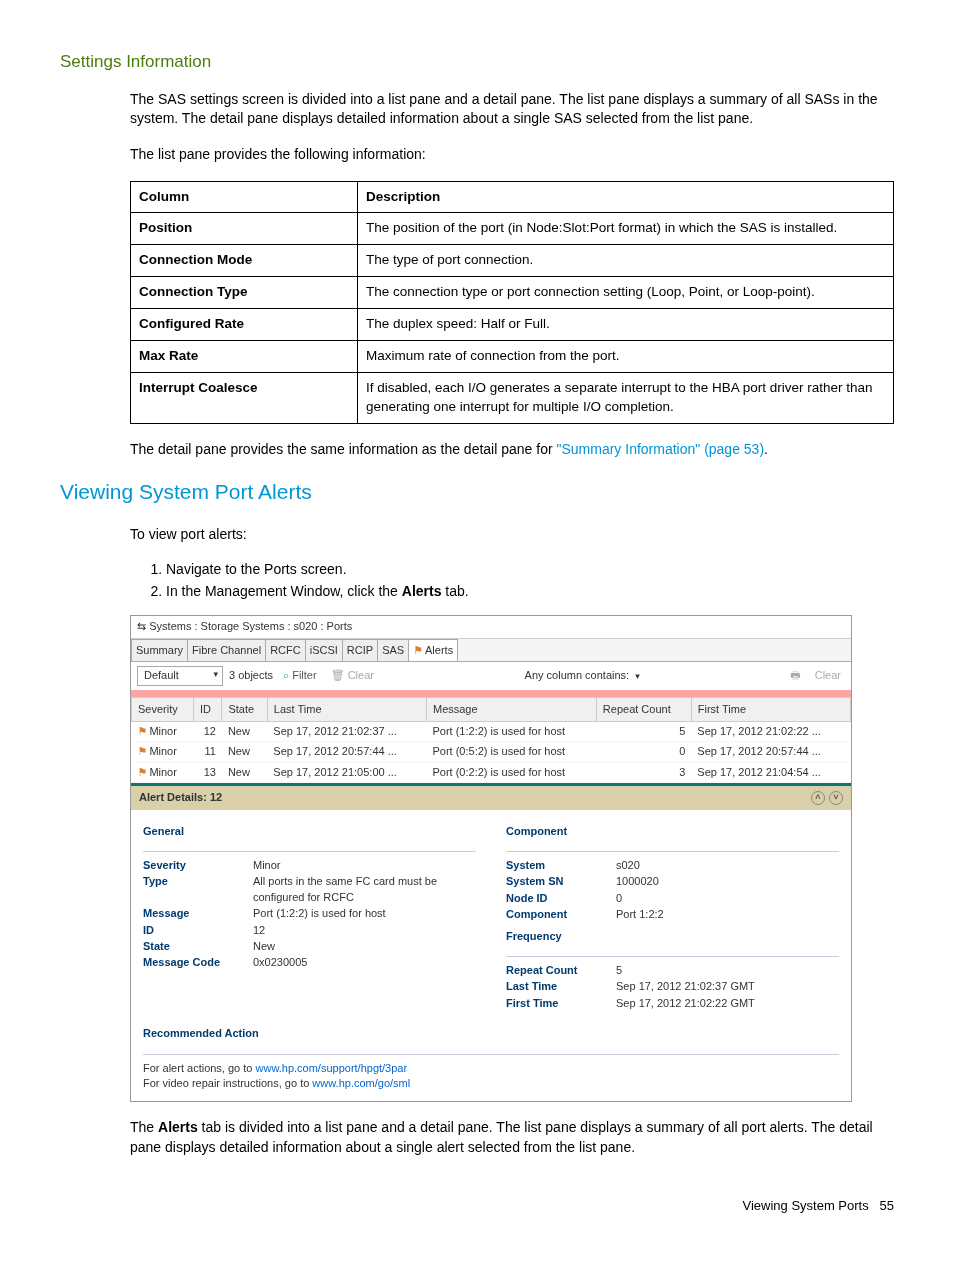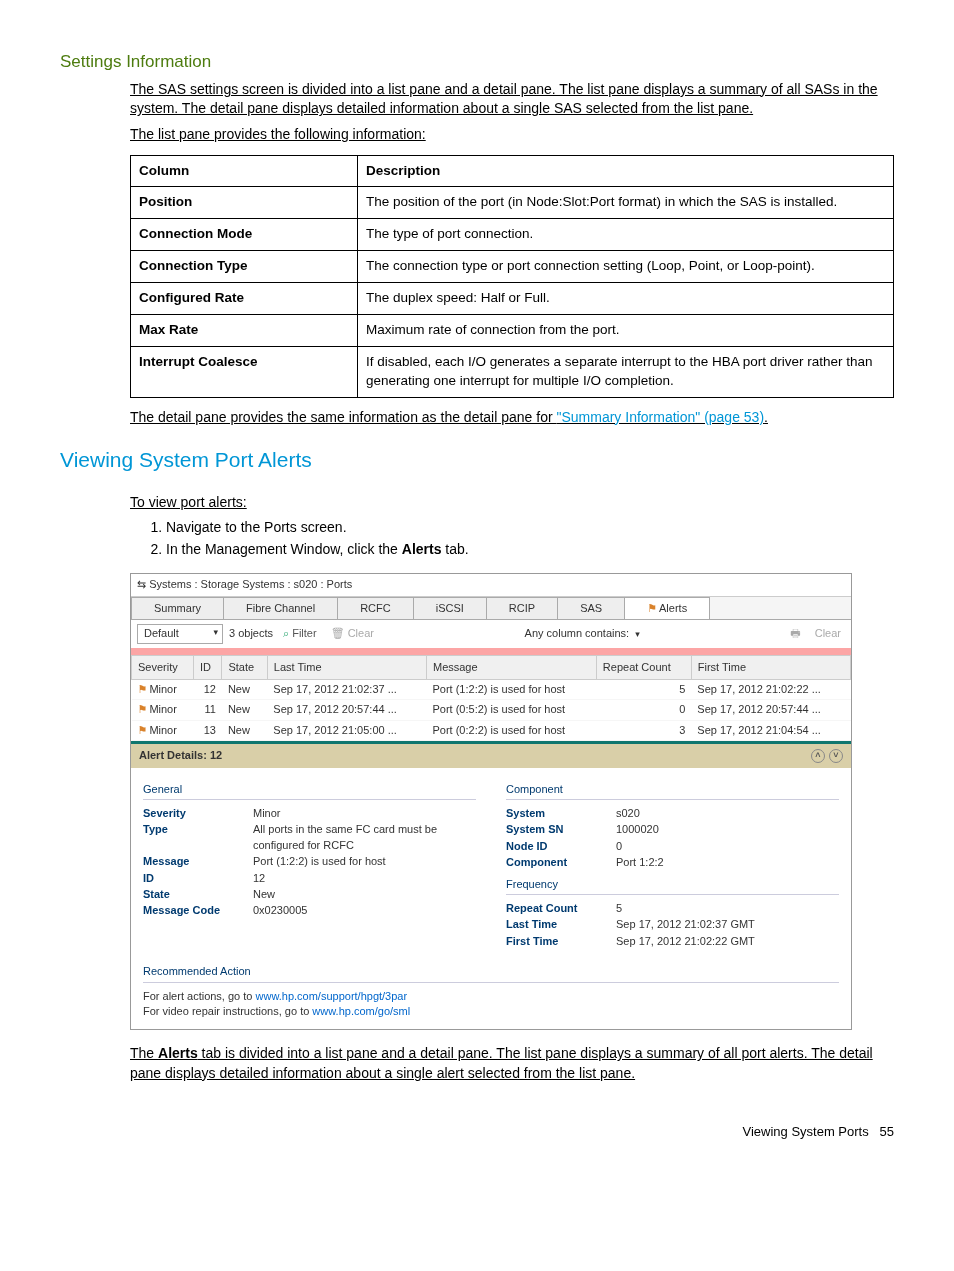--- a/index.html
+++ b/index.html
@@ -19,21 +19,21 @@
   }
   .h2 {
     color: #0096d6;
     font-size: 21px;
     font-weight: normal;
     margin: 18px 0 18px 0;
   }
   .body-indent {
     margin-left: 70px;
   }
-  p { margin: 6px 0; text-decoration: underline; }
+  p { margin: 16px 0; }
   table.info {
     border-collapse: collapse;
     width: 100%;
     margin: 10px 0;
     font-size: 13.5px;
   }
   table.info th, table.info td {
     border: 1px solid #000;
     padding: 6px 8px;
     text-align: left;
@@ -62,21 +62,21 @@
     border-bottom: 1px solid #ccc;
     font-size: 11px;
   }
   .shot .tabs {
     display: flex;
     border-bottom: 1px solid #aaa;
     background: #f5f5f5;
     font-size: 11px;
   }
   .shot .tab {
-    padding: 3px 22px;
+    padding: 3px 4px;
     border: 1px solid #aaa;
     border-bottom: none;
     margin-right: -1px;
     background: #eee;
     cursor: pointer;
   }
   .shot .tab.active {
     background: #fff;
     font-weight: normal;
   }
@@ -122,21 +122,21 @@
   .shot .detail-hdr .icons { margin-left: auto; display: flex; gap: 4px; color: #555; }
   .shot .circ {
     display: inline-block; width: 12px; height: 12px; border: 1px solid #888; border-radius: 50%;
     text-align: center; line-height: 11px; font-size: 9px;
   }
   .shot .detail-body {
     display: flex; padding: 8px 12px 4px 12px; gap: 30px;
   }
   .shot .col { flex: 1; }
   .shot .sect {
-    color: #003a6f; font-weight: normal; border-bottom: 1px solid #ccd; padding-bottom: 2px; margin: 6px 0 6px 0;
+    color: #003a6f; font-weight: bold; border-bottom: 1px solid #ccd; padding-bottom: 12px; margin: 6px 0 6px 0;
     cursor: pointer;
   }
   .shot .kv { display: flex; margin: 1px 0; }
   .shot .kv .k { color: #003a6f; font-weight: bold; width: 110px; flex-shrink: 0; }
   .shot .kv .v { }
   .shot .reco {
     padding: 4px 12px 10px 12px;
   }
   .shot .reco a { color: #0066cc; text-decoration: none; }
   .shot .icon { display:inline-block; }

